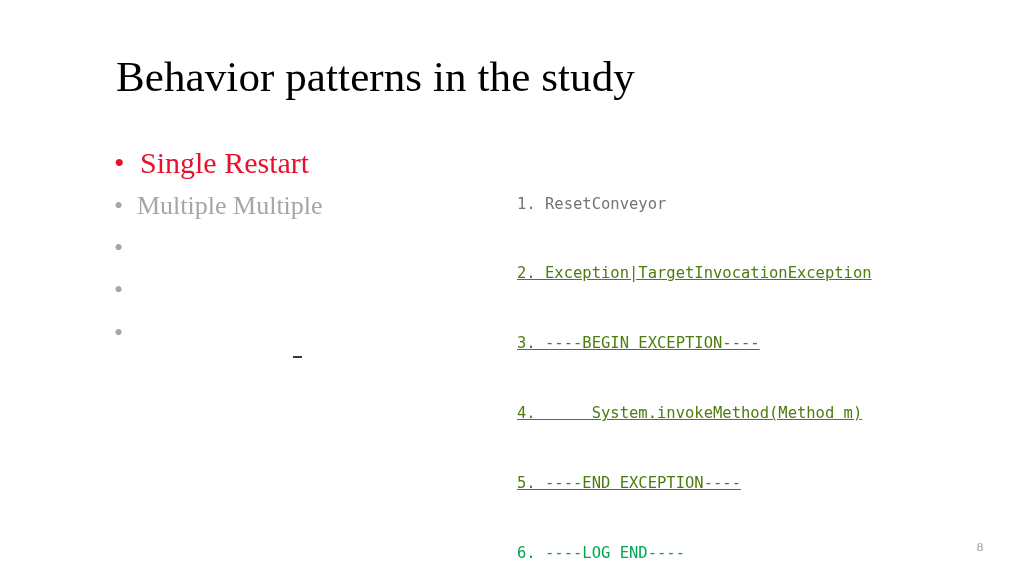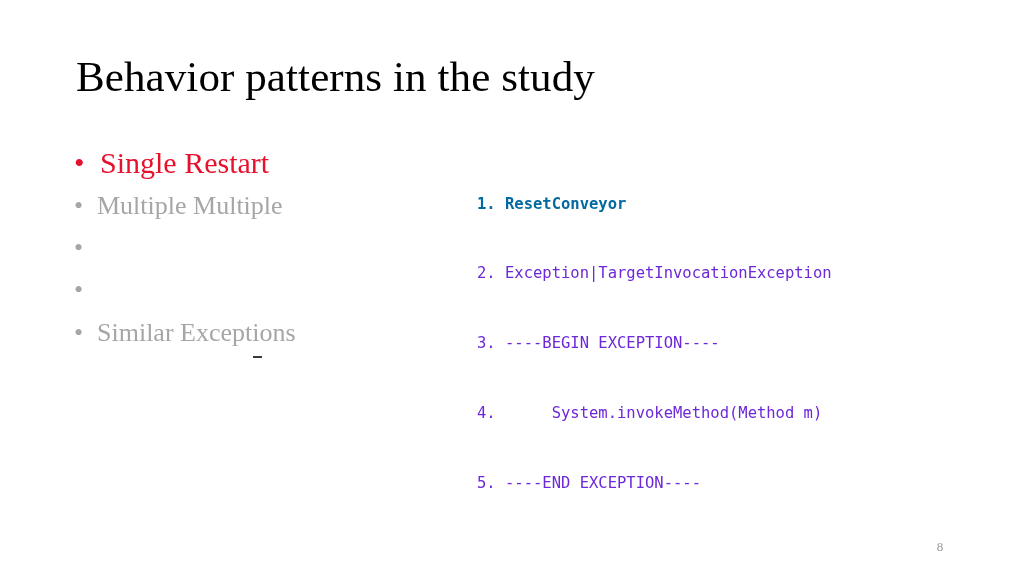--- a/index.html
+++ b/index.html
@@ -12,20 +12,21 @@
     background: #ffffff;
     font-family: "Liberation Serif", "DejaVu Serif", serif;
     overflow: hidden;
     position: relative;
   }
 
   .slide {
     position: absolute;
     inset: 0;
     background: #ffffff;
+    margin-left: 40px;
   }
 
   
   .slide-title {
     position: absolute;
     left: 76px;
     top: 53px;
     font-family: "Liberation Serif", "DejaVu Serif", serif;
     font-size: 43px;
     line-height: 1.12;
@@ -109,22 +110,22 @@
   }
   .code-line {
     white-space: pre;
   }
   .code-line .line-no {
     display: inline;
   }
   .code-line .line-text {
     display: inline;
   }
-  .code-line.c-blue  { color: #0369a1; font-weight: bold; }
-  .code-line.c-red   { color: #6d28d9; }
+  .code-line.c-blue  { color: #737373; }
+  .code-line.c-red   { color: #4d7c0f; text-decoration: underline; }
   .code-line.c-green { color: #00A550; }
 
   
   .page-number {
     position: absolute;
     left: 928px;
     top: 539px;
     width: 24px;
     text-align: center;
     font-family: "Liberation Serif", "DejaVu Serif", serif;
@@ -149,29 +150,29 @@
       <span class="bullet-text">Multiple Multiple</span>
     </li>
     <li class="bullet-item is-dim">
       <span class="bullet-marker">•</span>
     </li>
     <li class="bullet-item is-dim">
       <span class="bullet-marker">•</span>
     </li>
     <li class="bullet-item is-dim">
       <span class="bullet-marker">•</span>
-      <span class="bullet-text">Similar Exceptions</span>
     </li>
   </ul>
 
   <div class="text-caret"></div>
 
   <ol class="code-listing">
     <li class="code-line c-blue"><span class="line-no">1. </span><span class="line-text">ResetConveyor</span></li>
     <li class="code-line c-red"><span class="line-no">2. </span><span class="line-text">Exception|TargetInvocationException</span></li>
     <li class="code-line c-red"><span class="line-no">3. </span><span class="line-text">----BEGIN EXCEPTION----</span></li>
     <li class="code-line c-red"><span class="line-no">4. </span><span class="line-text">     System.invokeMethod(Method m)</span></li>
     <li class="code-line c-red"><span class="line-no">5. </span><span class="line-text">----END EXCEPTION----</span></li>
+    <li class="code-line c-green"><span class="line-no">6. </span><span class="line-text">----LOG END----</span></li>
   </ol>
 
   <div class="page-number">8</div>
 
 </div>
 
 </body></html>

